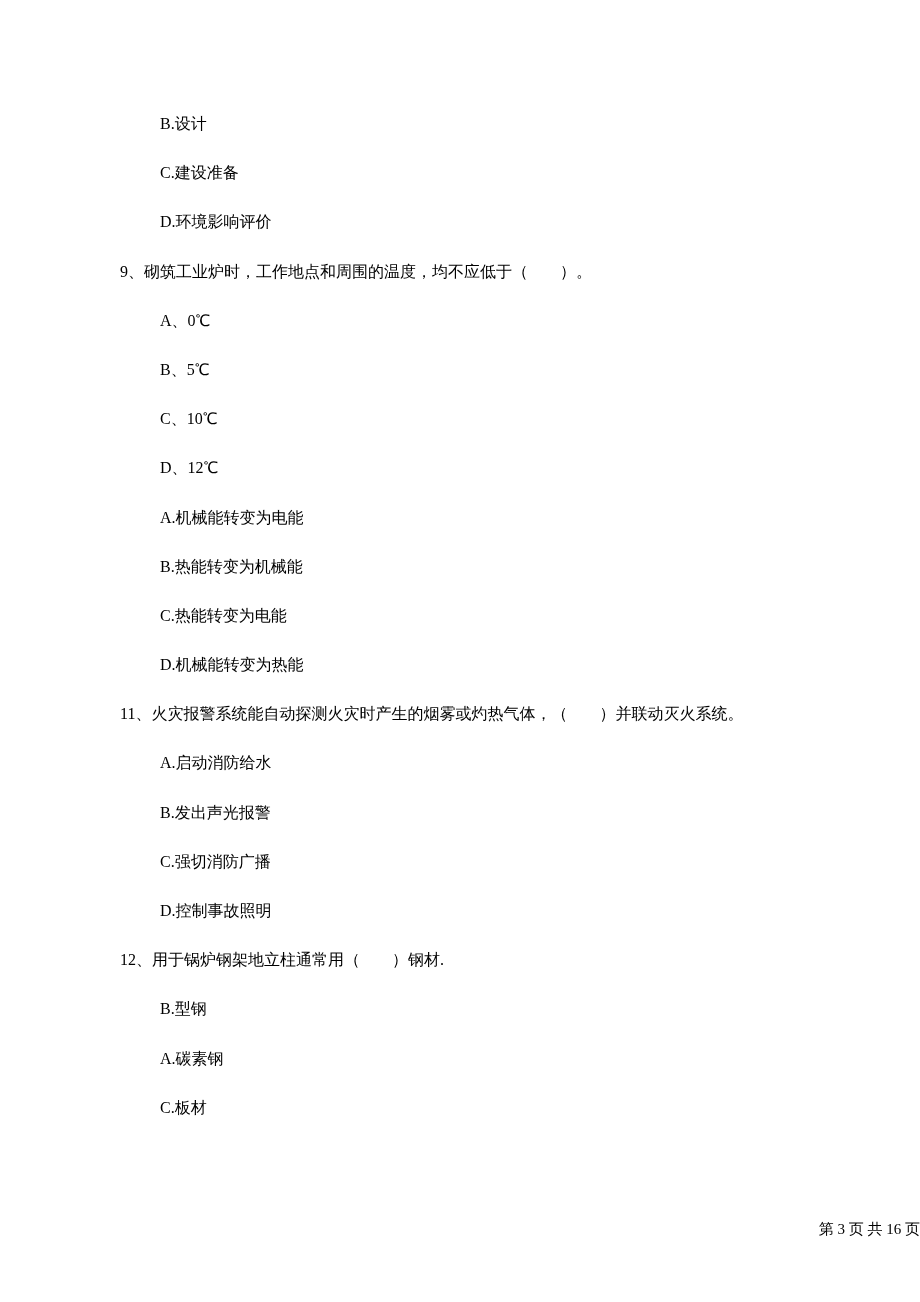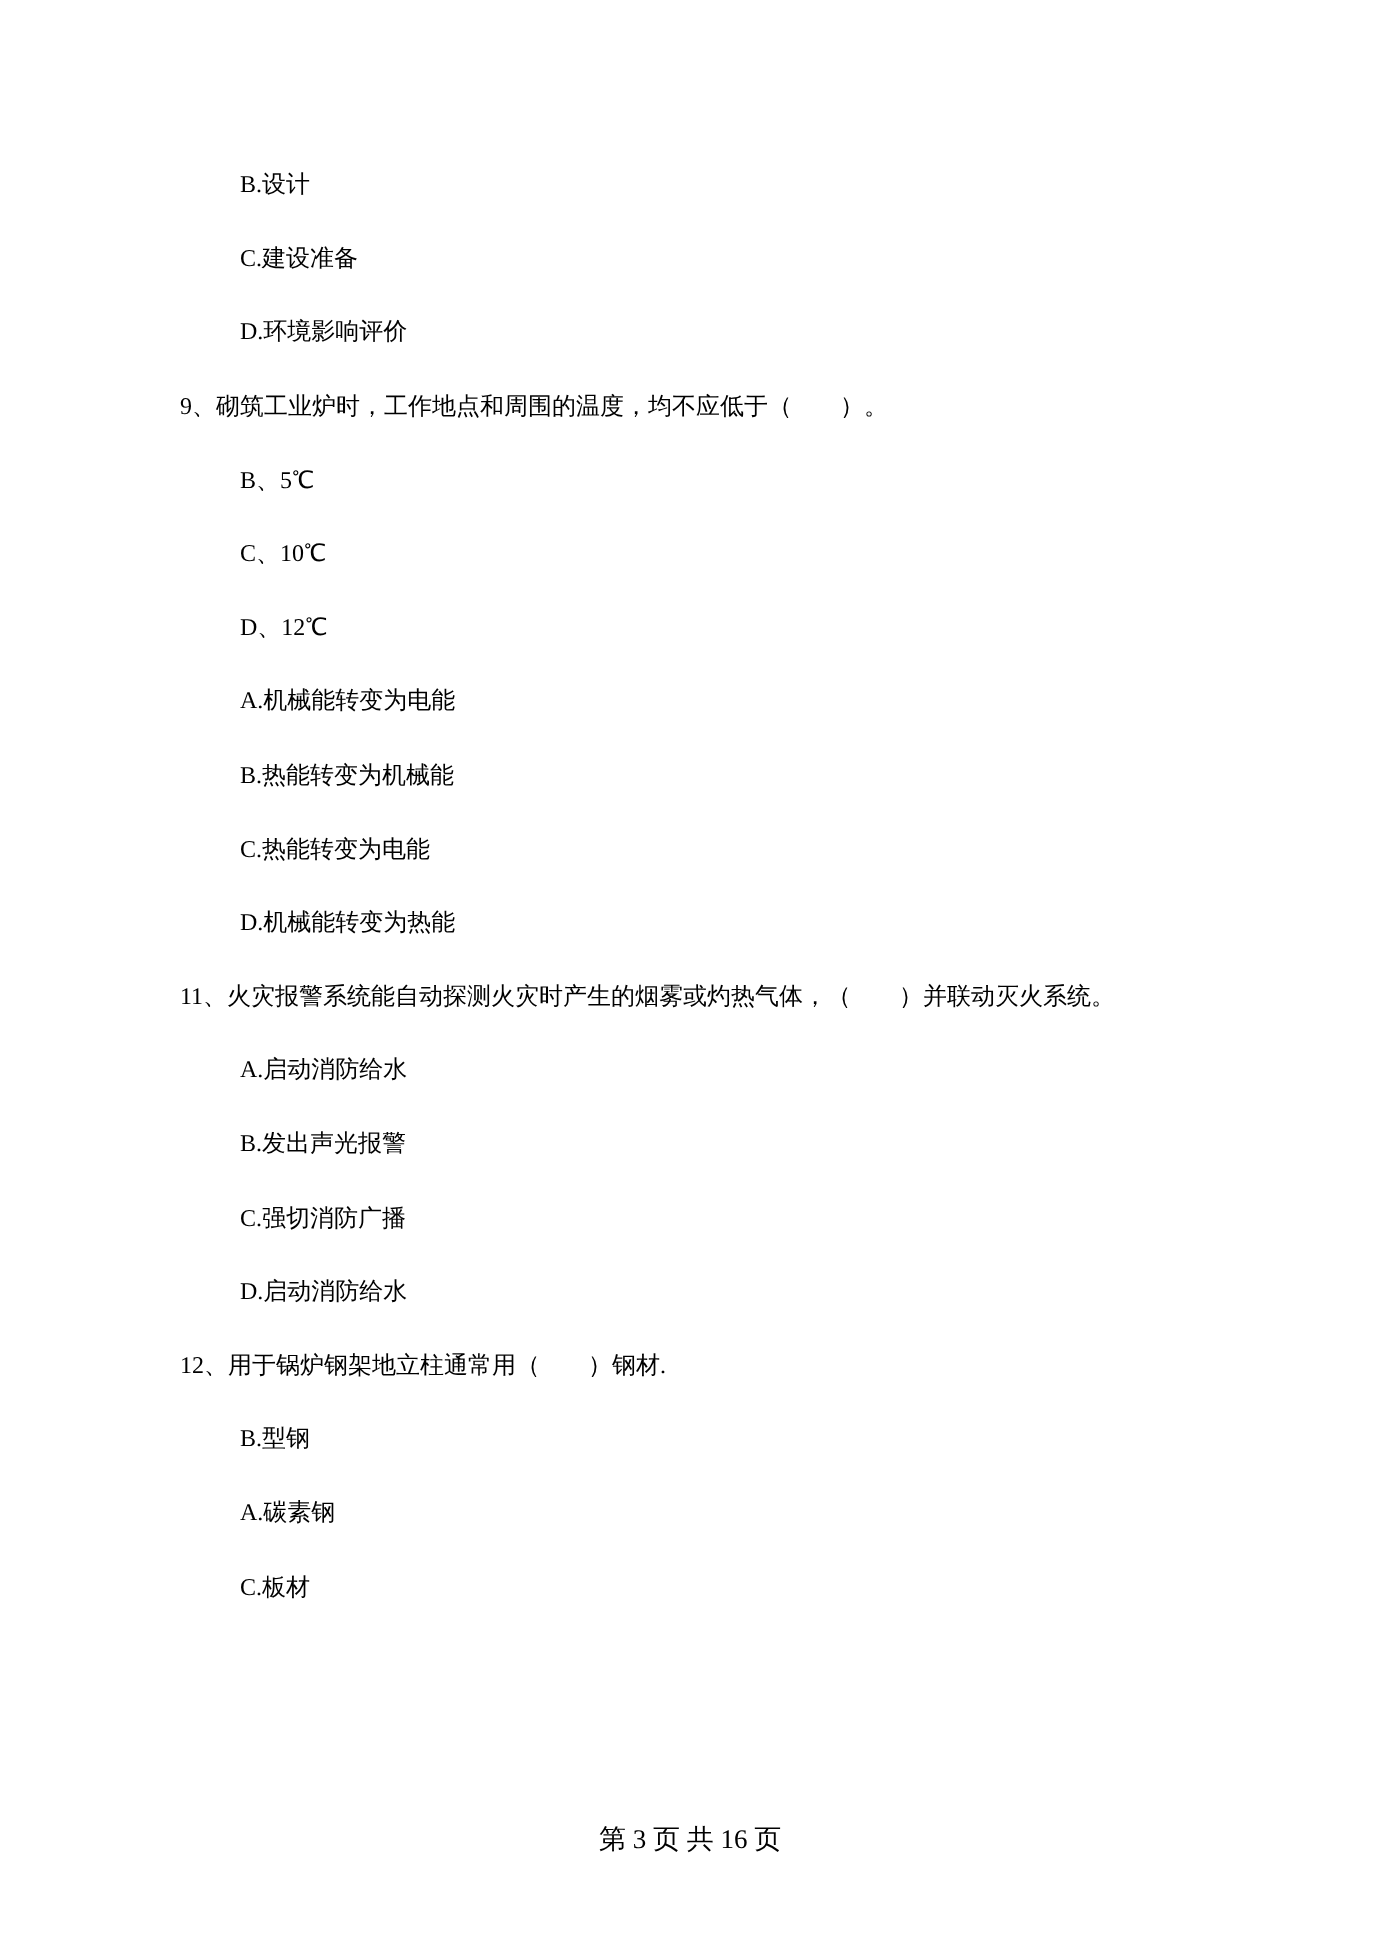--- a/index.html
+++ b/index.html
@@ -23,48 +23,49 @@
   }
   .question {
     margin-top: 12px;
     margin-bottom: 22px;
     text-align: justify;
   }
   .footer {
     position: absolute;
     bottom: 60px;
     width: 100%;
-    text-align: center;
-    font-size: 18px;
+    text-align: right;
+    font-size: 15px;
   }
 </style>
 </head>
 <body>
 
 <div class="page">
 
   <div class="option">B.设计</div>
   <div class="option">C.建设准备</div>
   <div class="option">D.环境影响评价</div>
 
   <div class="question">9、砌筑工业炉时，工作地点和周围的温度，均不应低于（　　）。</div>
+  <div class="option">A、0℃</div>
   <div class="option">B、5℃</div>
   <div class="option">C、10℃</div>
   <div class="option">D、12℃</div>
 
   <div class="option">A.机械能转变为电能</div>
   <div class="option">B.热能转变为机械能</div>
   <div class="option">C.热能转变为电能</div>
   <div class="option">D.机械能转变为热能</div>
 
   <div class="question">11、火灾报警系统能自动探测火灾时产生的烟雾或灼热气体，（　　）并联动灭火系统。</div>
   <div class="option">A.启动消防给水</div>
   <div class="option">B.发出声光报警</div>
   <div class="option">C.强切消防广播</div>
-  <div class="option">D.启动消防给水</div>
+  <div class="option">D.控制事故照明</div>
 
   <div class="question">12、用于锅炉钢架地立柱通常用（　　）钢材.</div>
   <div class="option">B.型钢</div>
   <div class="option">A.碳素钢</div>
   <div class="option">C.板材</div>
 
 
 </div>
 
 <div class="footer">第 3 页 共 16 页</div>

